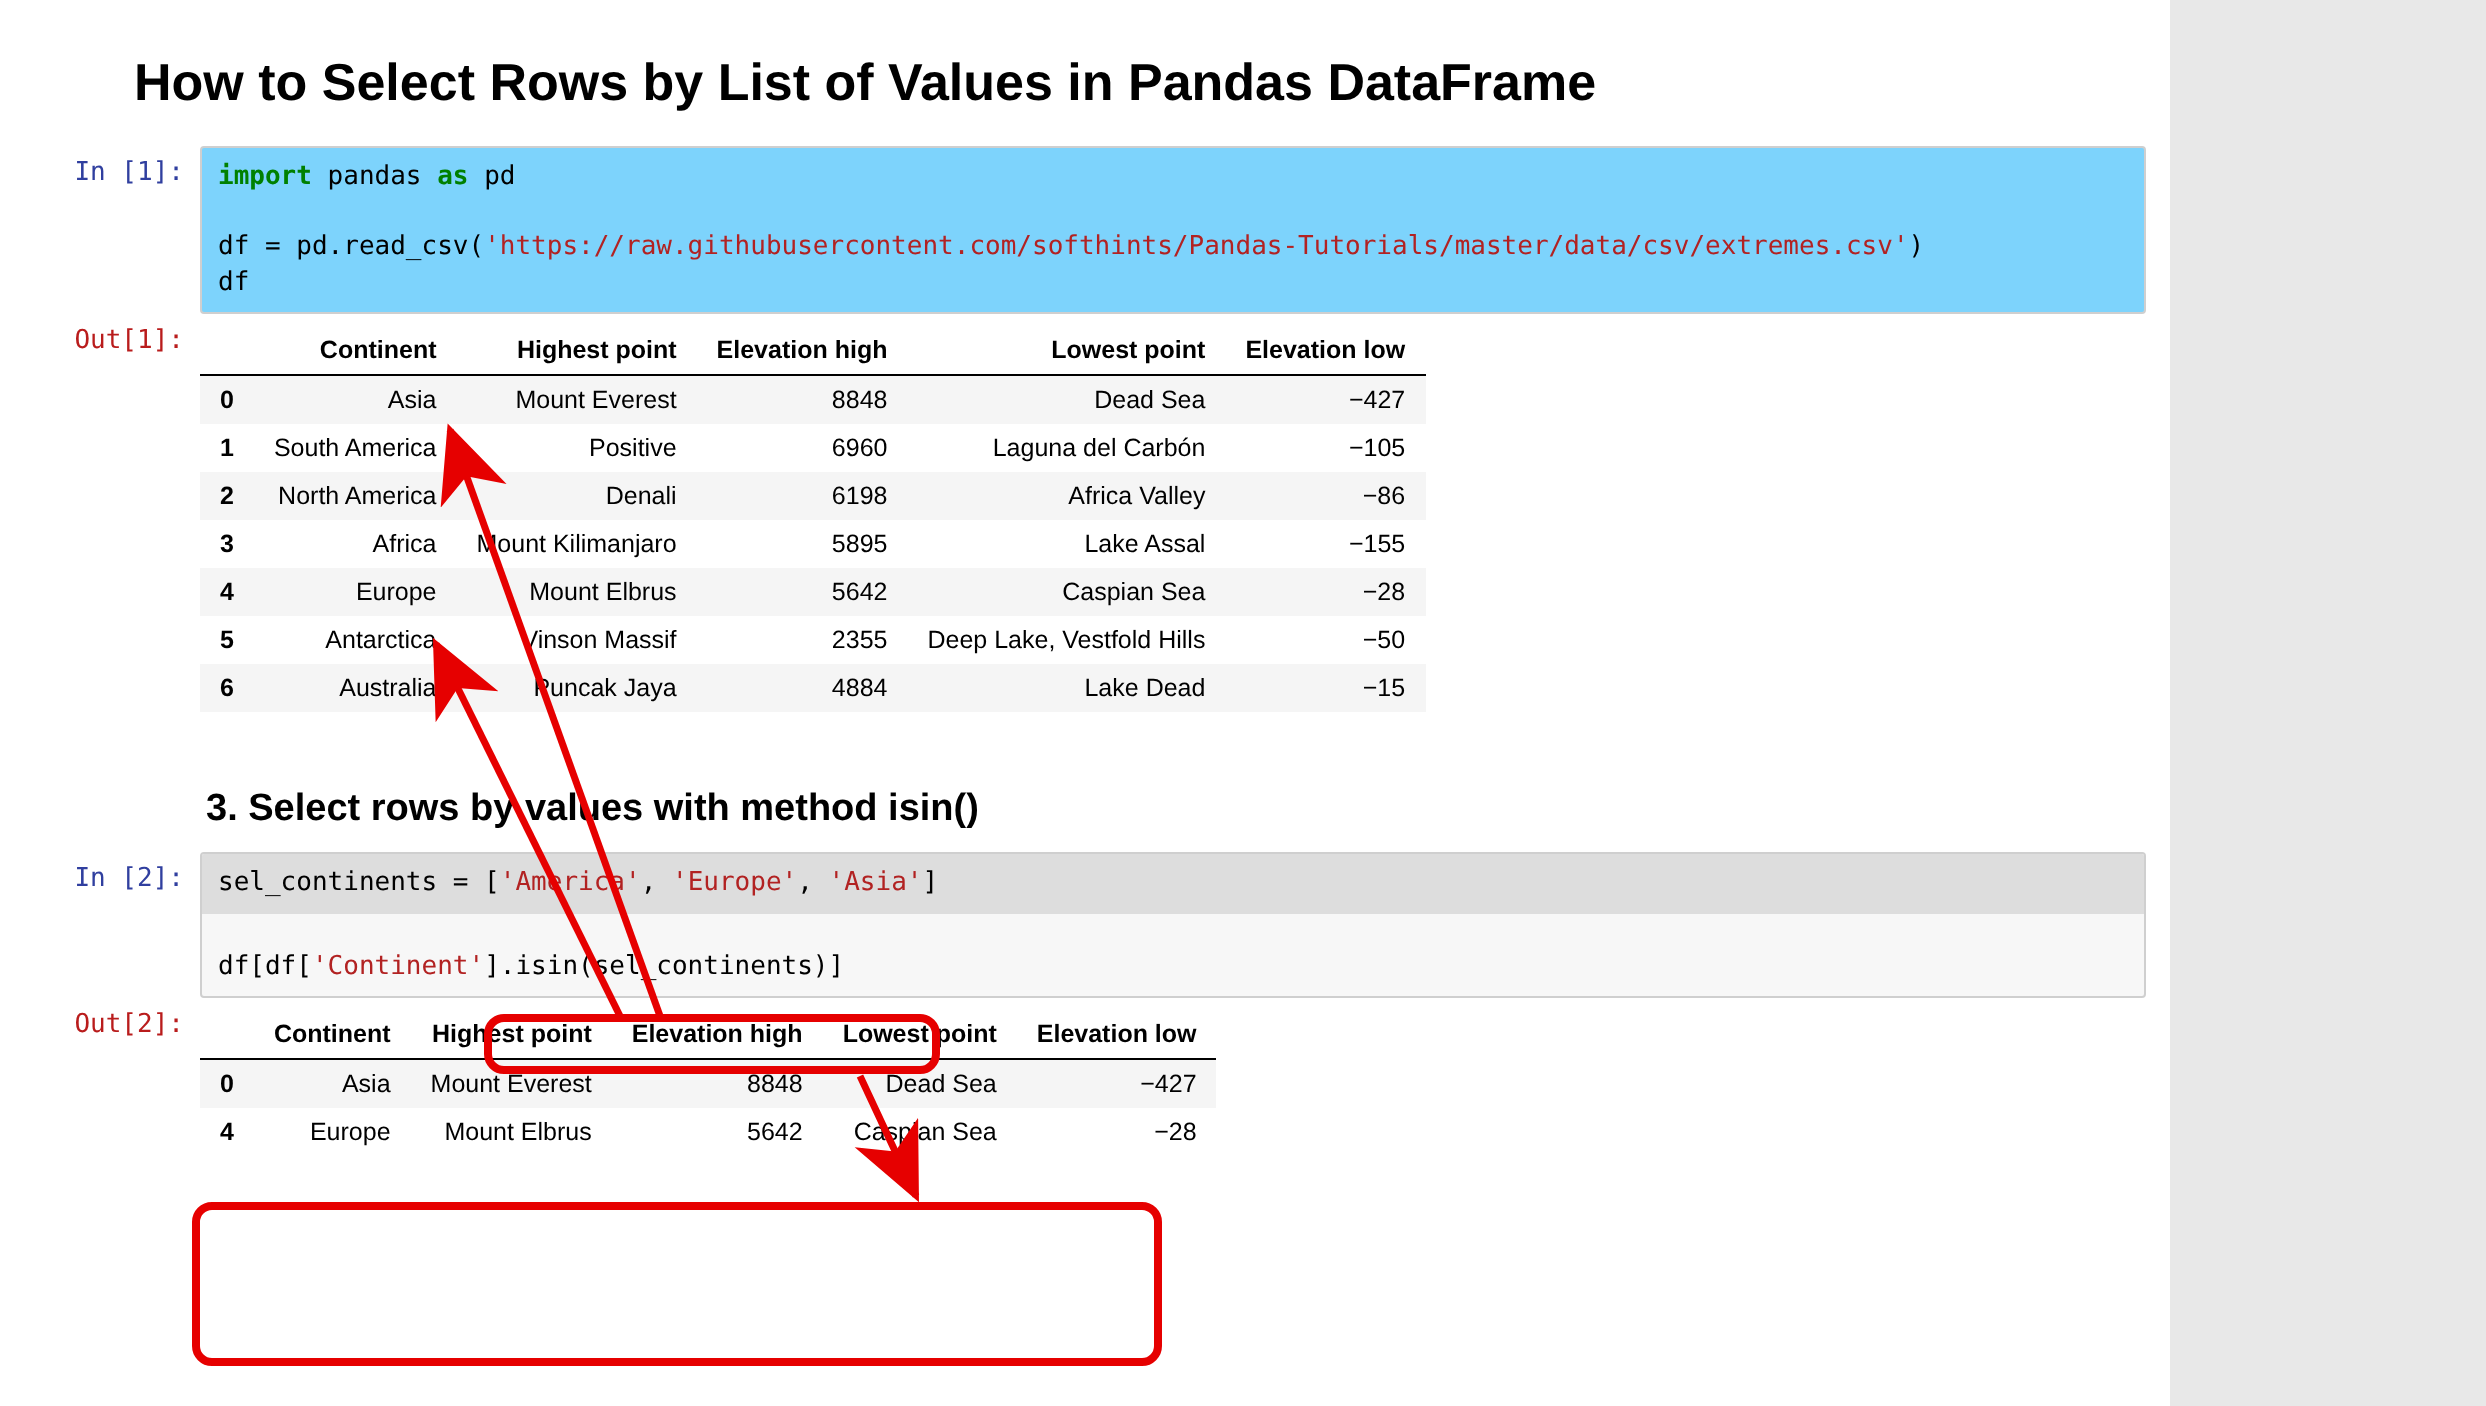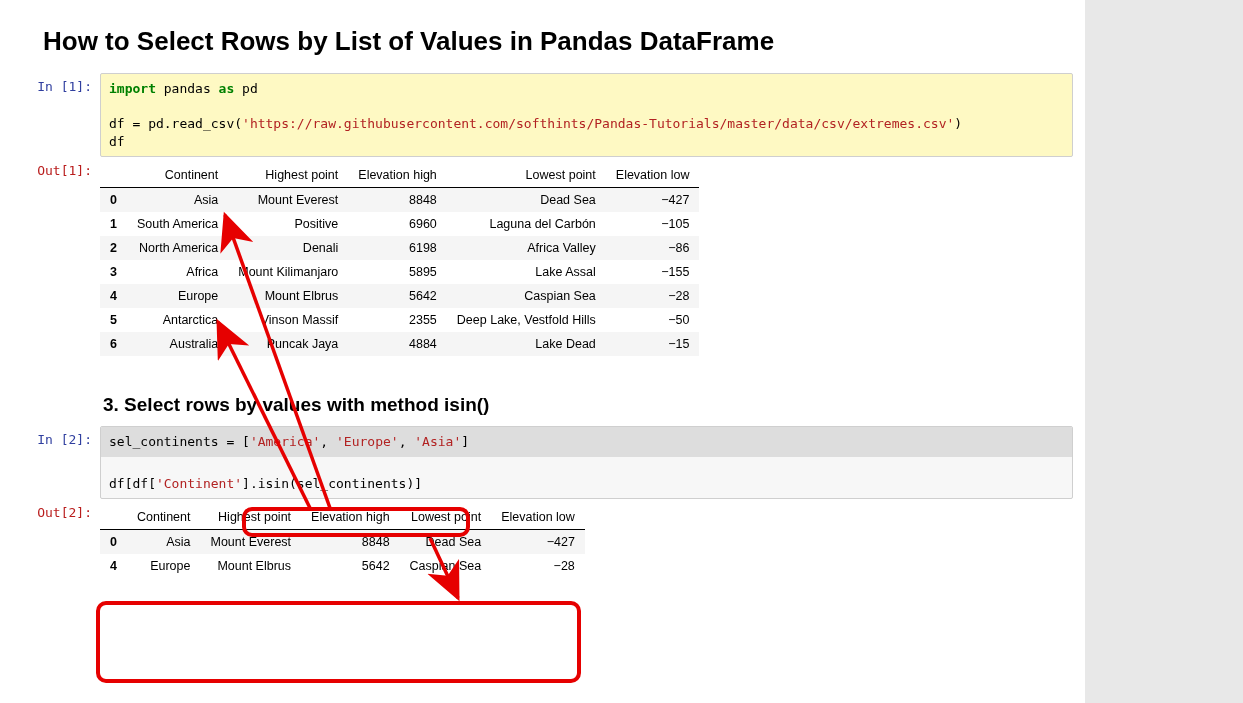--- a/index.html
+++ b/index.html
@@ -14,21 +14,21 @@
     width: 1085px;
     background: #fff;
     min-height: 703px;
     padding: 0;
     position: relative;
   }
   h1 {
     font-size: 26px;
     font-weight: bold;
     margin: 0;
-    padding: 26px 0 16px 43px;
+    padding: 26px 0 16px 67px;
   }
   h2 {
     font-size: 19px;
     font-weight: bold;
     margin: 0;
     padding: 28px 0 10px 103px;
   }
   h3 {
     font-size: 16px;
     font-weight: bold;
@@ -46,21 +46,21 @@
     padding: 6px 8px 0 17px;
     font-family: "DejaVu Sans Mono", Menlo, Consolas, monospace;
     font-size: 13px;
   }
   .prompt-in { color: #303f9f; }
   .prompt-out { color: #b91c1c; }
   .code-area {
     flex: 1;
     border: 1px solid #cfcfcf;
     border-radius: 2px;
-    background: #fef9c3;
+    background: #7dd3fc;
     padding: 6px 8px;
     margin-right: 12px;
     font-family: "DejaVu Sans Mono", Menlo, Consolas, monospace;
     font-size: 13px;
     line-height: 1.35;
     white-space: pre;
     overflow: hidden;
     position: relative;
   }
   .code-area.highlight-line {
@@ -80,21 +80,21 @@
     font-size: 12.5px;
     margin-top: 4px;
   }
   table.df th, table.df td {
     padding: 5px 10px;
     text-align: right;
     border: none;
   }
   table.df thead th {
     border-bottom: 1px solid #000;
-    font-weight: normal;
+    font-weight: bold;
   }
   table.df tbody th {
     font-weight: bold;
   }
   table.df tbody tr:nth-child(odd) { background: #f5f5f5; }
   table.df tbody tr:nth-child(even) { background: #ffffff; }
 
   .red-box {
     border: 4px solid #e60000;
     border-radius: 10px;

